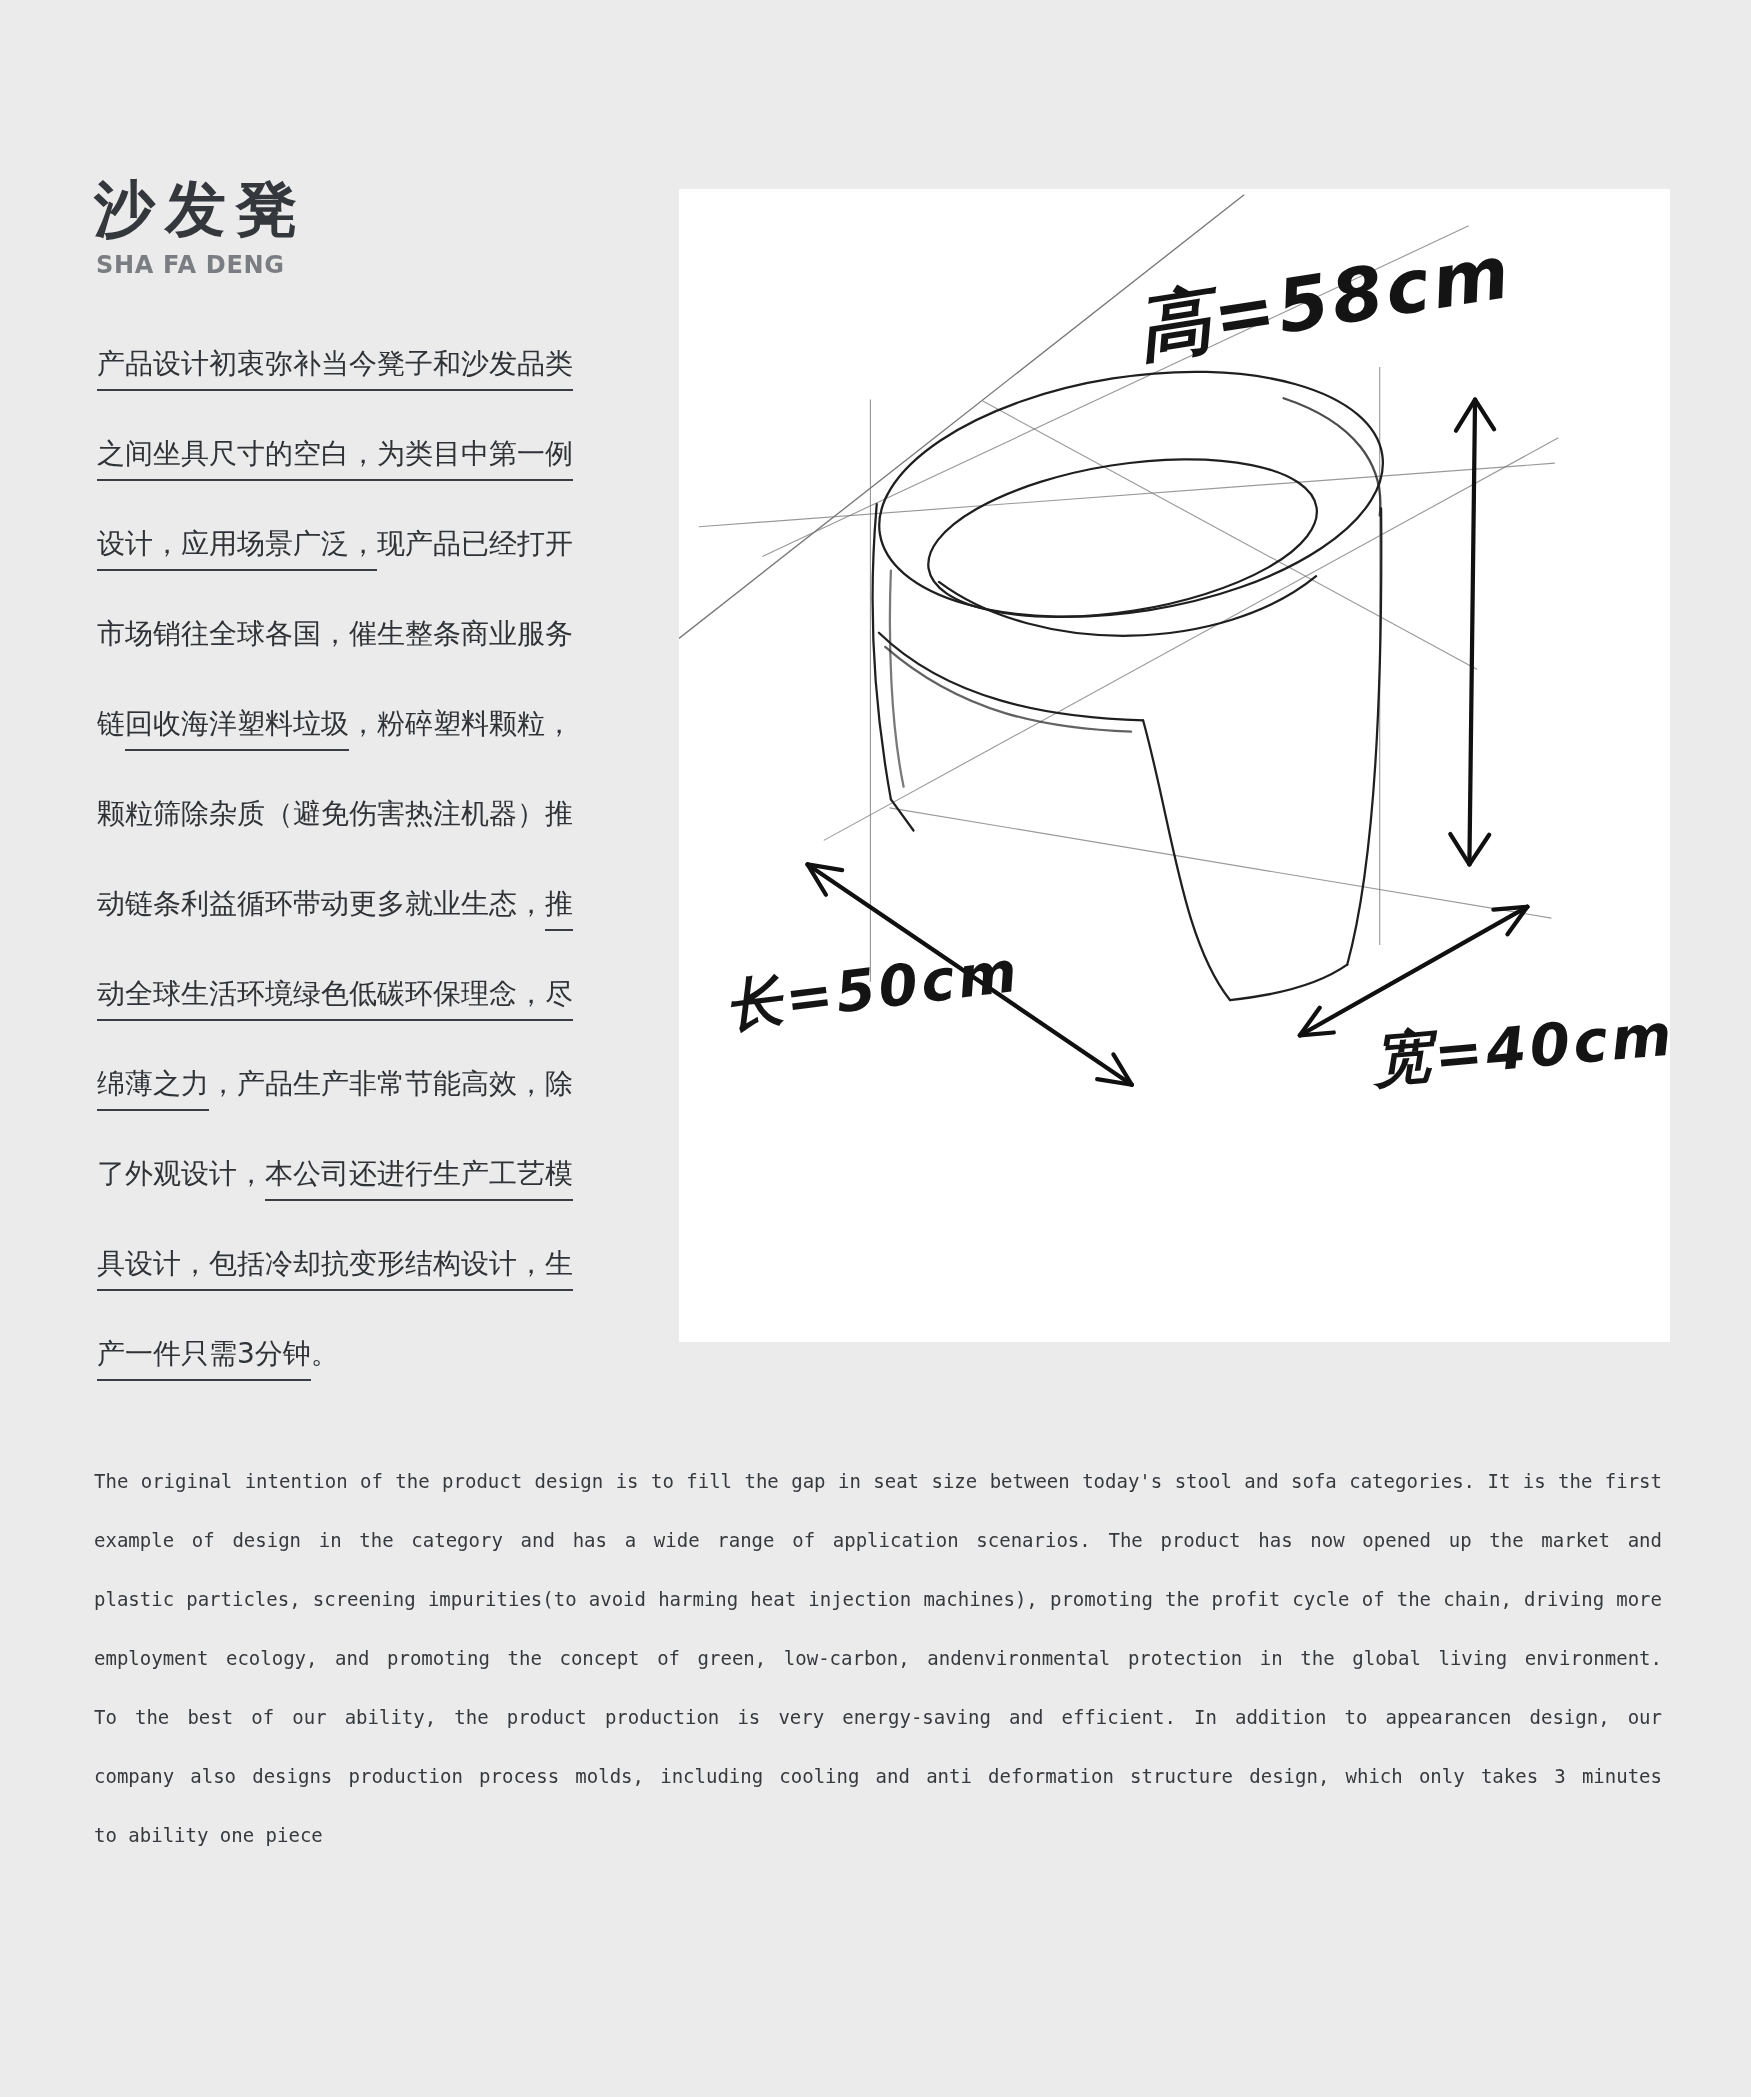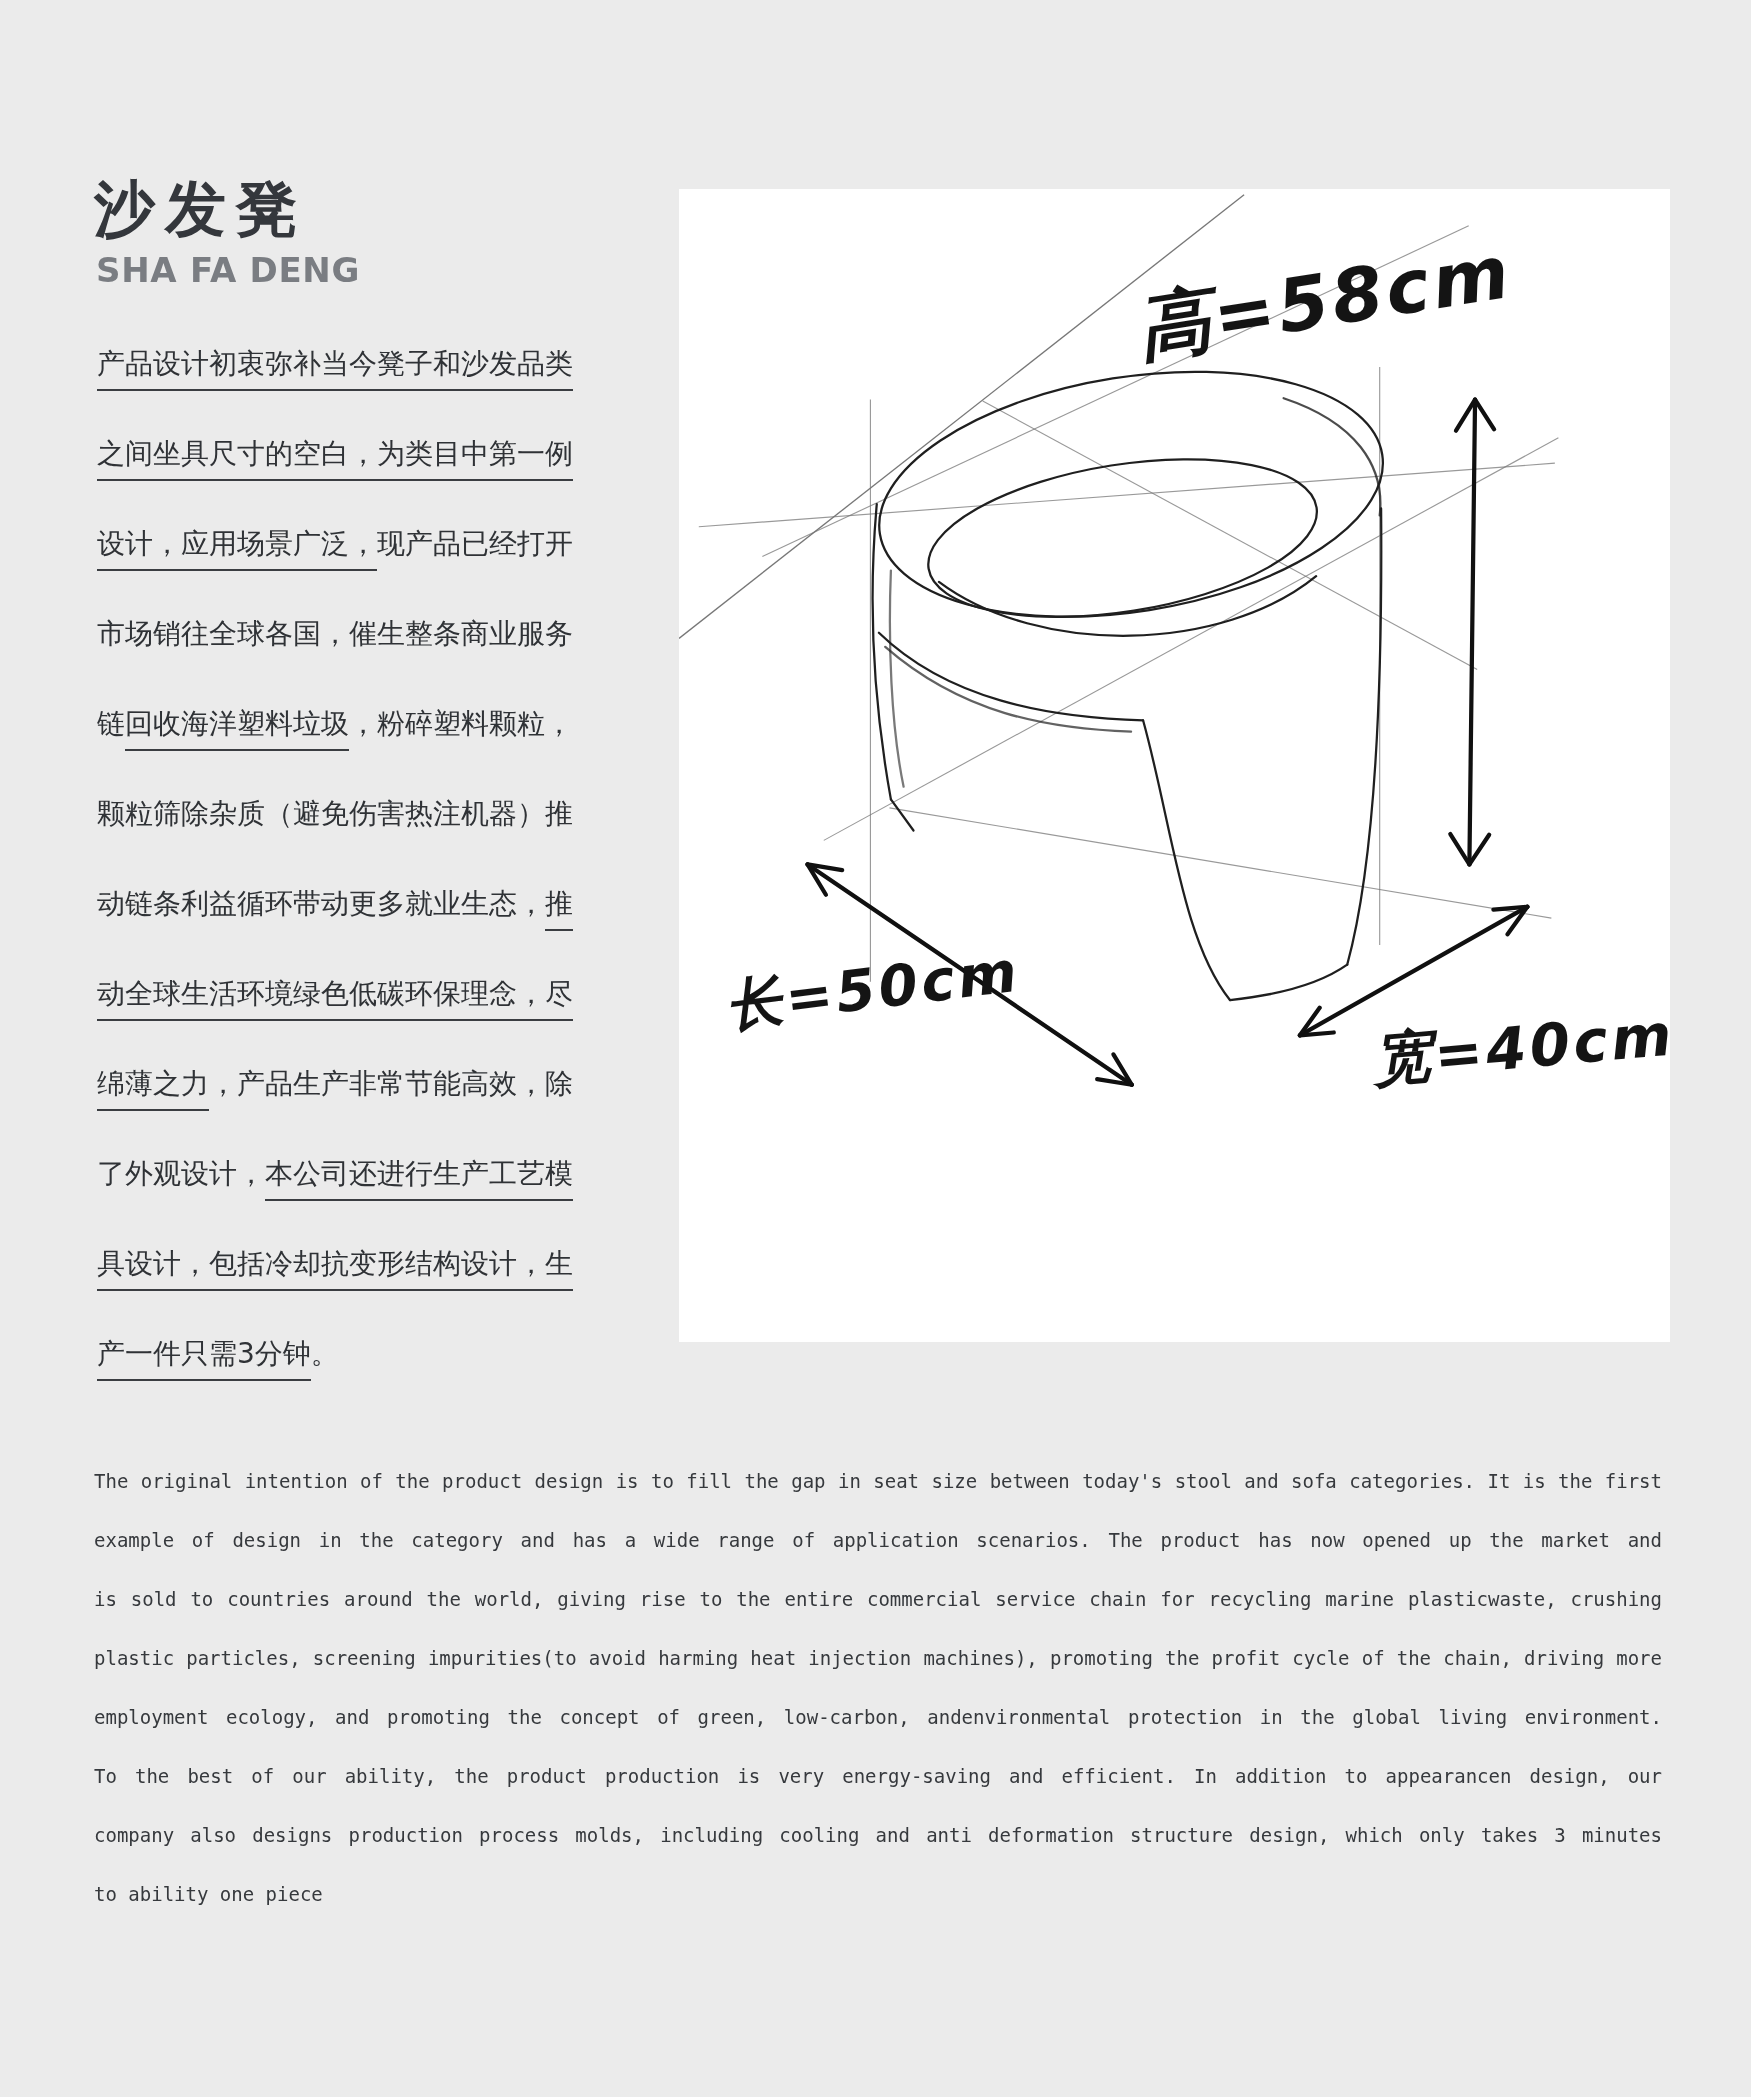--- a/index.html
+++ b/index.html
@@ -13,21 +13,21 @@
   .page{position:absolute;inset:0;}
 
   
   .title{
     position:absolute;left:94px;top:178px;
     font-size:61px;font-weight:700;letter-spacing:10px;
     color:#34373c;line-height:1;
   }
   .subtitle{
     position:absolute;left:96px;top:253px;
-    font-size:34px;font-weight:700;letter-spacing:0.7px;
+    font-size:24px;font-weight:700;letter-spacing:0.7px;
     color:#7a7d82;line-height:1;
   }
 
   
   .cn-paragraph{
     position:absolute;left:97px;top:319px;width:511px;
     color:#2f3236;
   }
   .cn-line{
     height:90px;line-height:90px;
@@ -140,21 +140,20 @@
 
       <text class="hand" transform="translate(655,235) rotate(-9)" font-size="104">高=58cm</text>
       <text class="hand" transform="translate(70,1185) rotate(-7)" font-size="80">长=50cm</text>
       <text class="hand" transform="translate(985,1262) rotate(-5)" font-size="82">宽=40cm</text>
     </svg>
   </div>
 
   <div class="en-paragraph">
       <div class="en-line">The original intention of the product design is to fill the gap in seat size between today's stool and sofa categories. It is the first</div>
       <div class="en-line">example of design in the category and has a wide range of application scenarios. The product has now opened up the market and</div>
-      <div class="en-line">is sold to countries around the world, giving rise to the entire commercial service chain for recycling marine plasticwaste, crushing</div>
       <div class="en-line">plastic particles, screening impurities(to avoid harming heat injection machines), promoting the profit cycle of the chain, driving more</div>
       <div class="en-line">employment ecology, and promoting the concept of green, low-carbon, andenvironmental protection in the global living environment.</div>
       <div class="en-line">To the best of our ability, the product production is very energy-saving and efficient. In addition to appearancen design, our</div>
       <div class="en-line">company also designs production process molds, including cooling and anti deformation structure design, which only takes 3 minutes</div>
       <div class="en-line last">to ability one piece</div>
     </div>
 
 </div>
 
 

